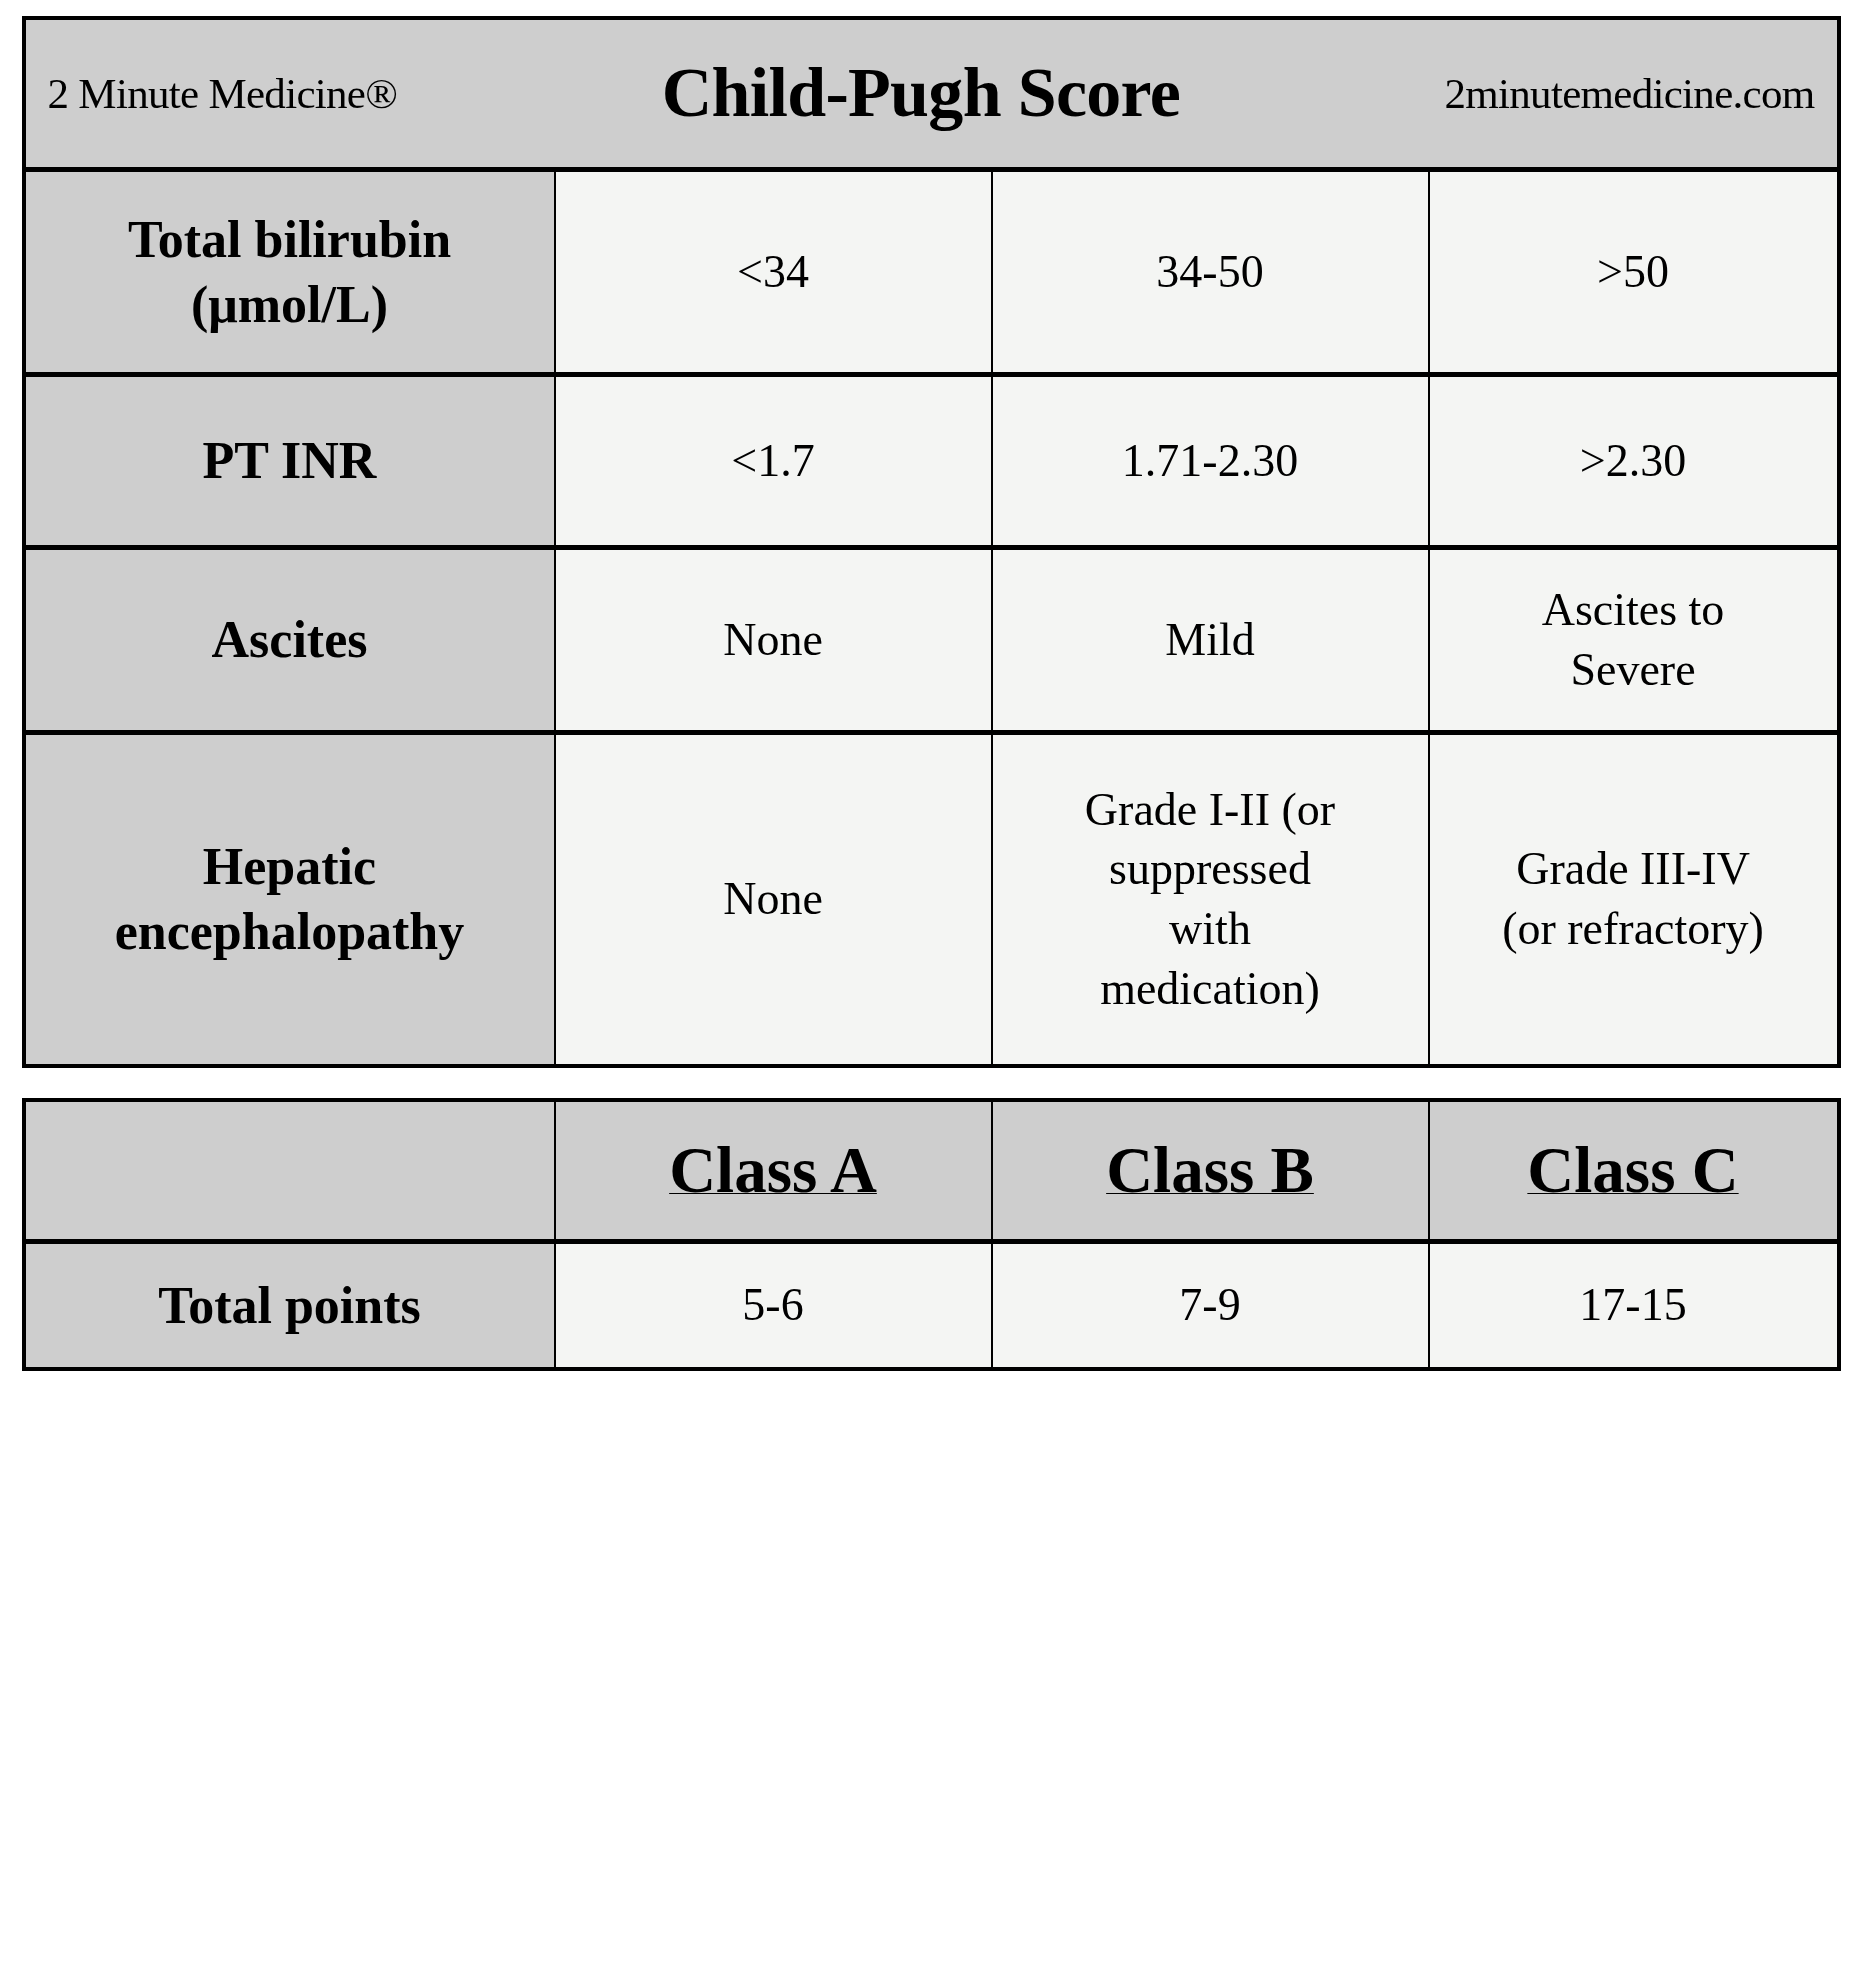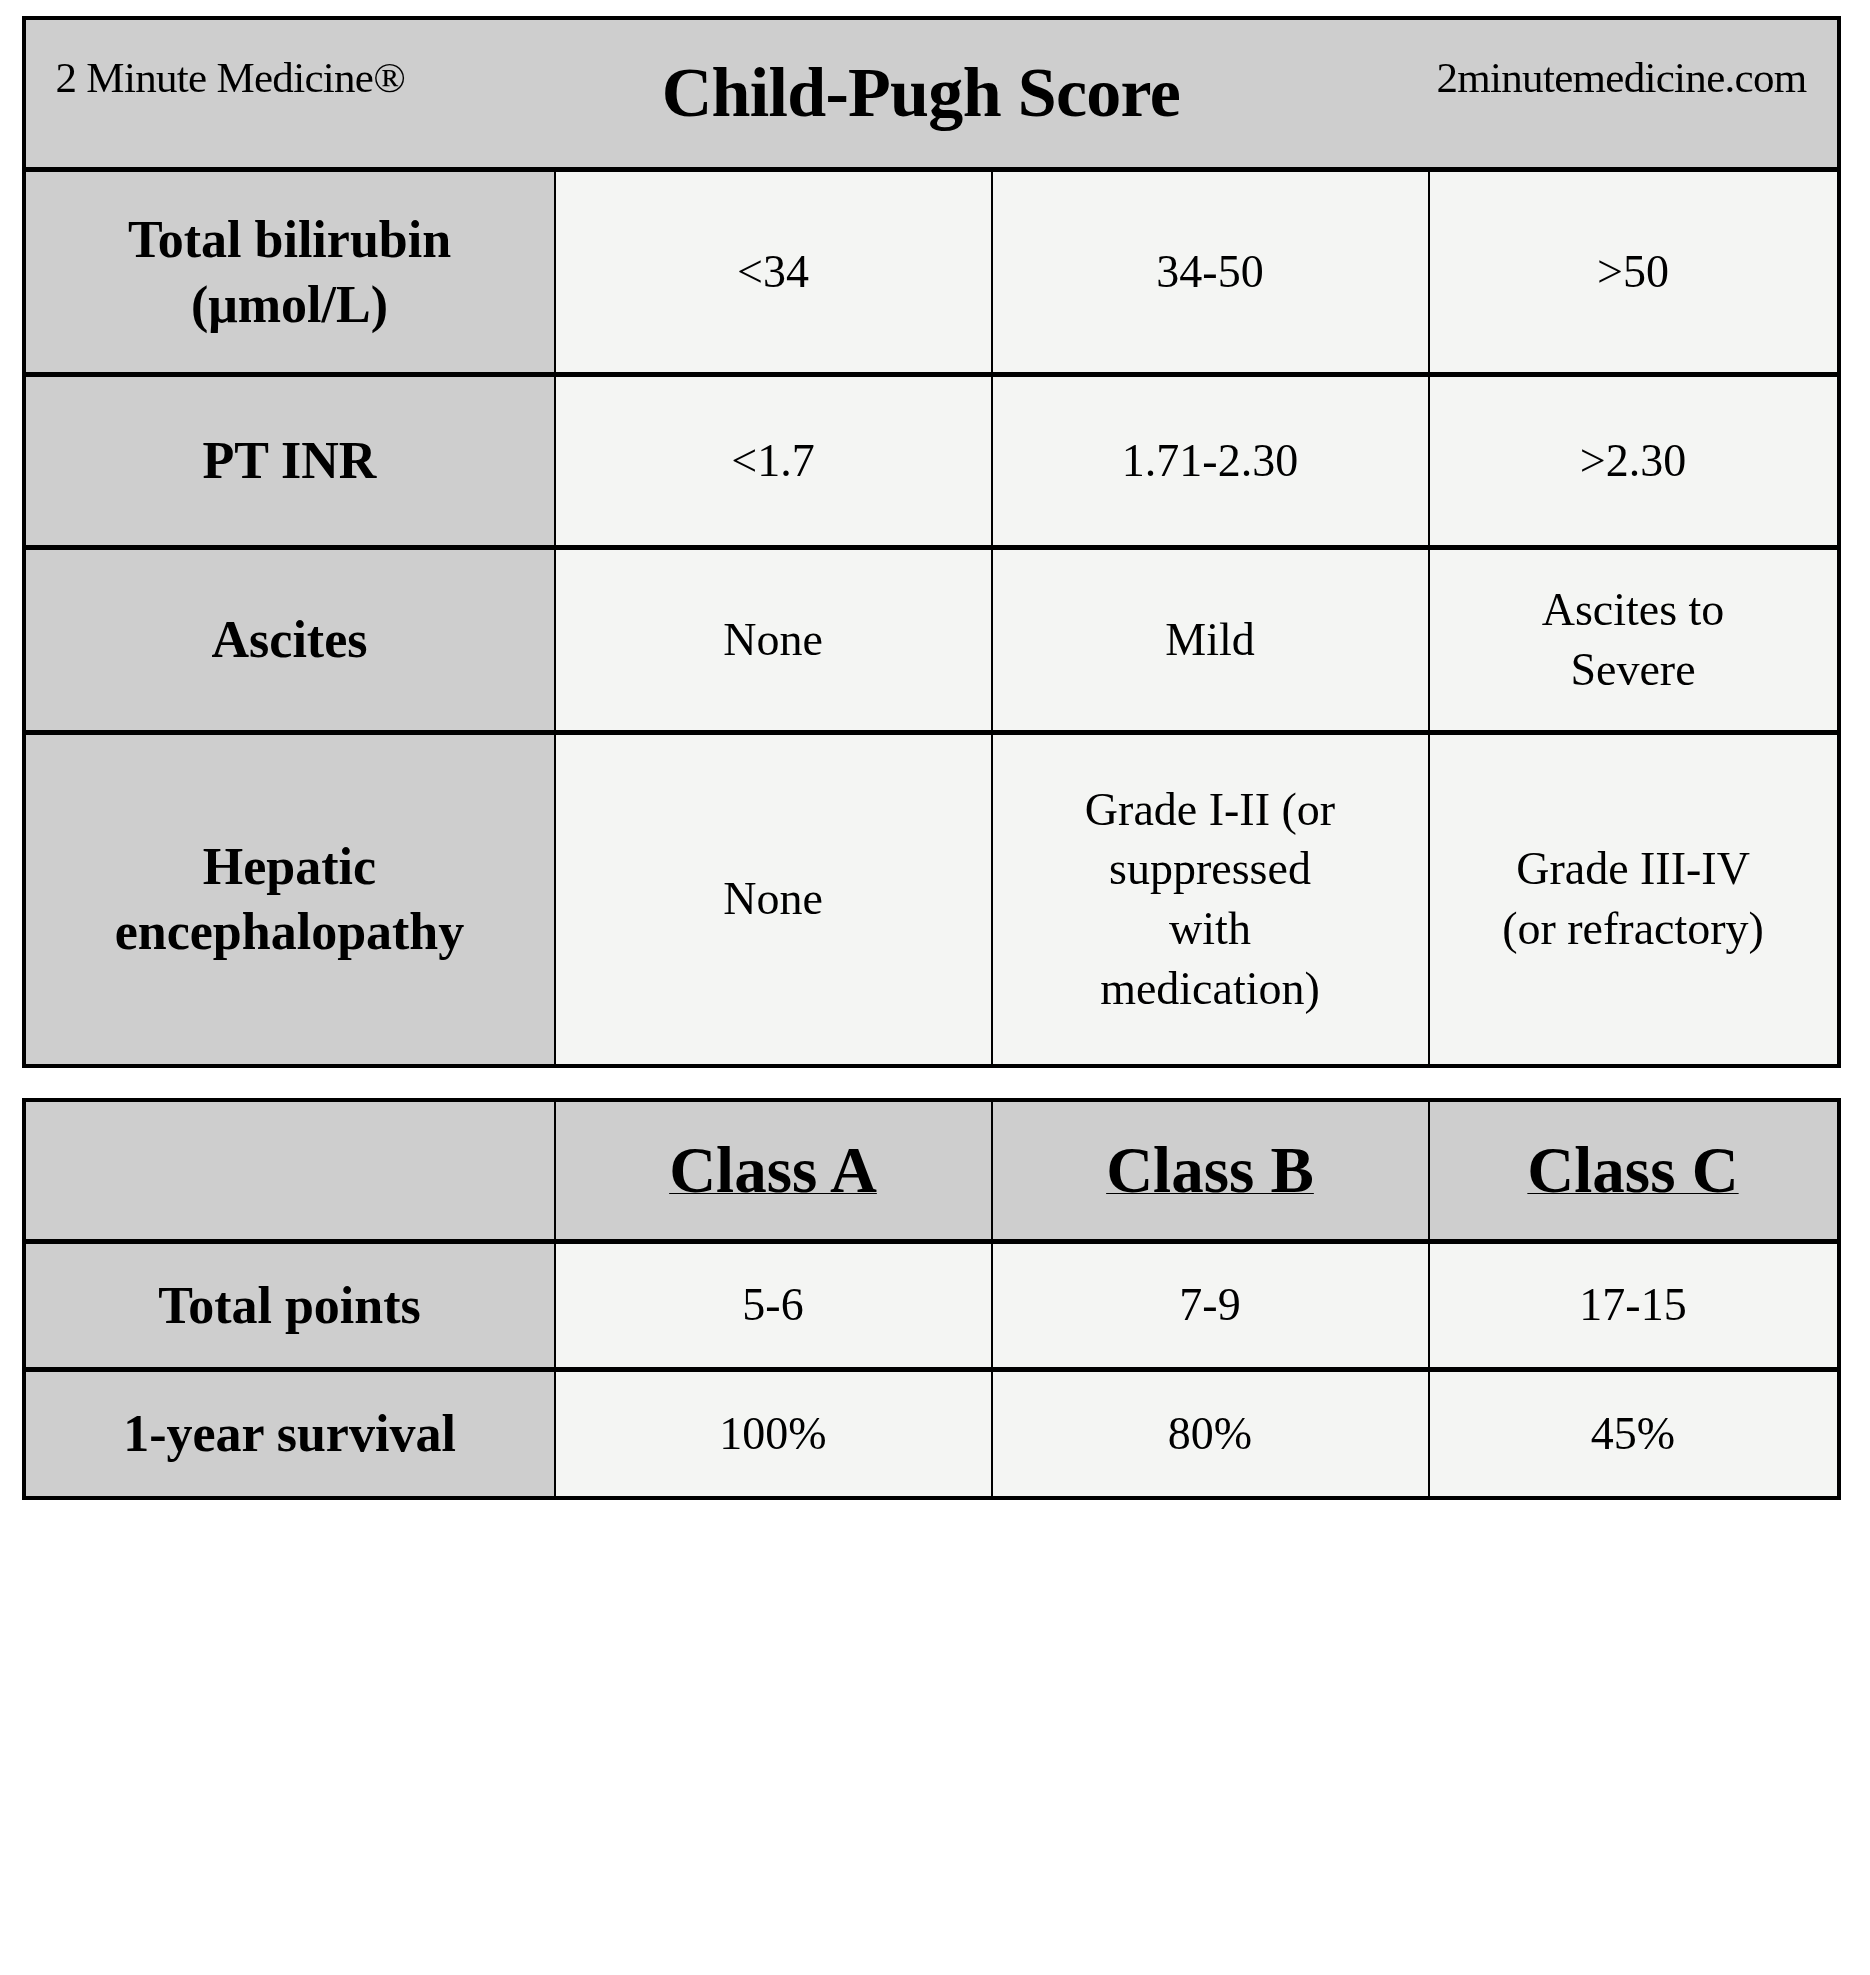--- a/index.html
+++ b/index.html
@@ -34,22 +34,23 @@
   col.c3 { width: 437px; }
   col.c4 { width: 410px; }
 
   .gray  { background: #cecece; }
   .light { background: #f4f5f3; }
 
   
   .title-band-cell { height: 151px; }
   .title-band {
     display: flex;
+    align-items: center;
     justify-content: space-between;
-    padding: 0 30px;
+    padding: 0 22px;
   }
   .brand, .website {
     font-size: 43px;
     font-weight: 400;
     letter-spacing: -0.7px;
     white-space: nowrap;
   }
   .main-title {
     font-size: 70px;
     font-weight: 700;
@@ -165,24 +166,18 @@
       <td class="gray"><span class="class-head">Class A</span></td>
       <td class="gray"><span class="class-head">Class B</span></td>
       <td class="gray col4"><span class="class-head">Class C</span></td>
     </tr>
     <tr class="row-points">
       <td class="gray"><span class="factor">Total points</span></td>
       <td class="light"><span class="val">5-6</span></td>
       <td class="light"><span class="val">7-9</span></td>
       <td class="light col4"><span class="val">17-15</span></td>
     </tr>
-    <tr class="row-survival">
-      <td class="gray"><span class="factor">1-year survival</span></td>
-      <td class="light"><span class="val">100%</span></td>
-      <td class="light"><span class="val">80%</span></td>
-      <td class="light col4"><span class="val">45%</span></td>
-    </tr>
   </tbody>
     </table>
 
 
 </div>
 
 
 </body></html>

